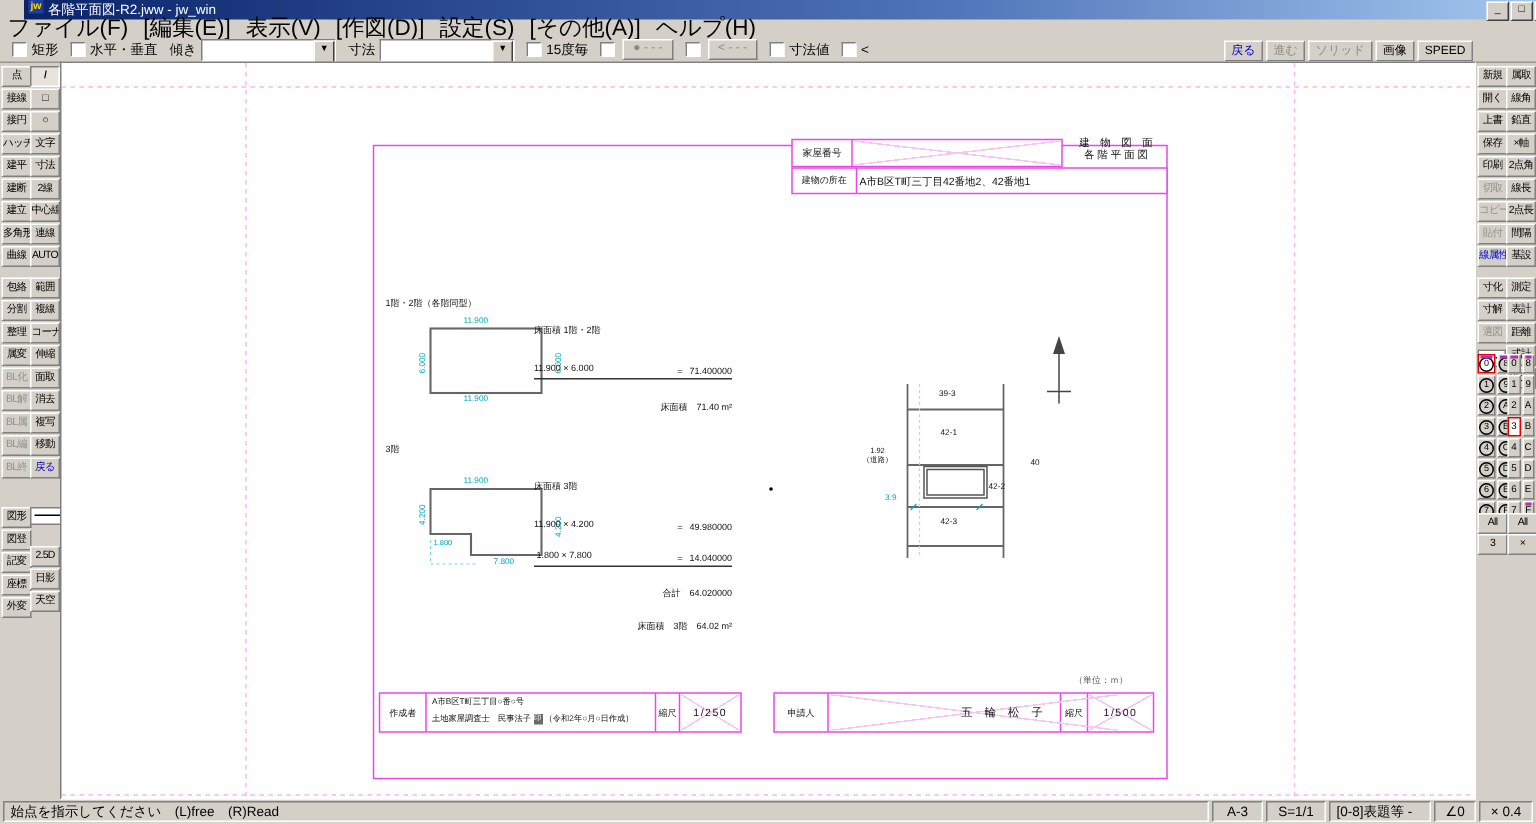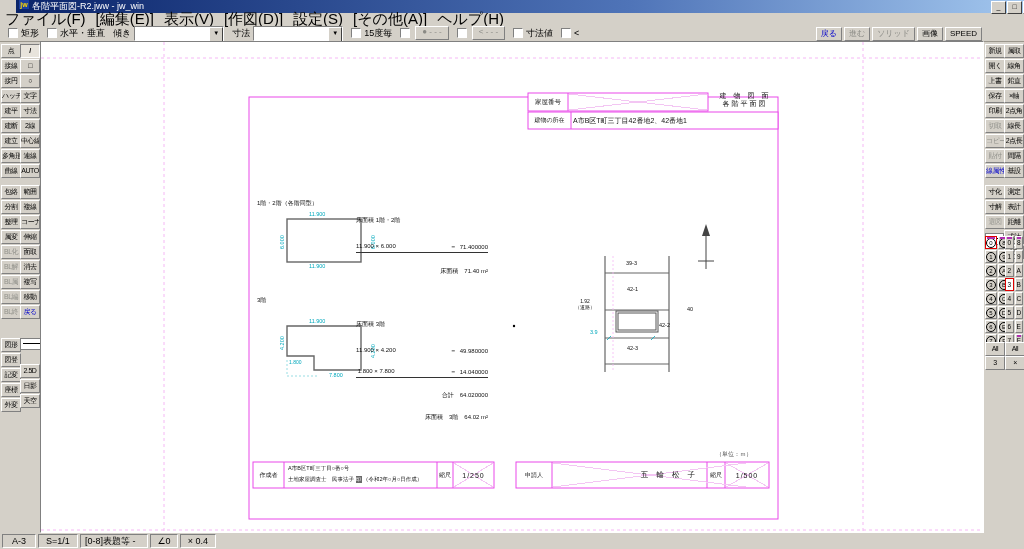--- a/index.html
+++ b/index.html
@@ -468,20 +468,21 @@
     <div class="cell" style="left:396px;top:420px;width:16px;height:26px;font-size:6px;">縮尺</div>
     <div class="cell xhatch" style="left:413px;top:421px;width:39px;height:24px;font-size:7px;letter-spacing:1px;">1/250</div>
 
     <div class="cell" style="left:475px;top:420px;width:36px;height:26px;font-size:6px;">申請人</div>
     <div class="cell xhatch" style="left:512px;top:421px;width:153px;height:24px;font-size:7.5px;letter-spacing:3px;padding-left:40px;">五 輪 松 子</div>
     <div class="cell" style="left:666px;top:420px;width:18px;height:26px;font-size:6px;">縮尺</div>
     <div class="cell xhatch" style="left:685px;top:421px;width:42px;height:24px;font-size:7px;letter-spacing:1px;">1/500</div>
   </div>
 
   <div class="statusbar">
+    <span class="seg" style="flex:1;">始点を指示してください　(L)free　(R)Read</span>
     <span class="seg" style="width:24px;text-align:center;">A-3</span>
     <span class="seg" style="width:30px;text-align:center;">S=1/1</span>
     <span class="seg" style="width:58px;">[0-8]表題等 -</span>
     <span class="seg" style="width:18px;text-align:center;">∠0</span>
     <span class="seg" style="width:26px;text-align:center;margin-right:2px;">× 0.4</span>
   </div>
 
 </div>
 
 </body></html>

